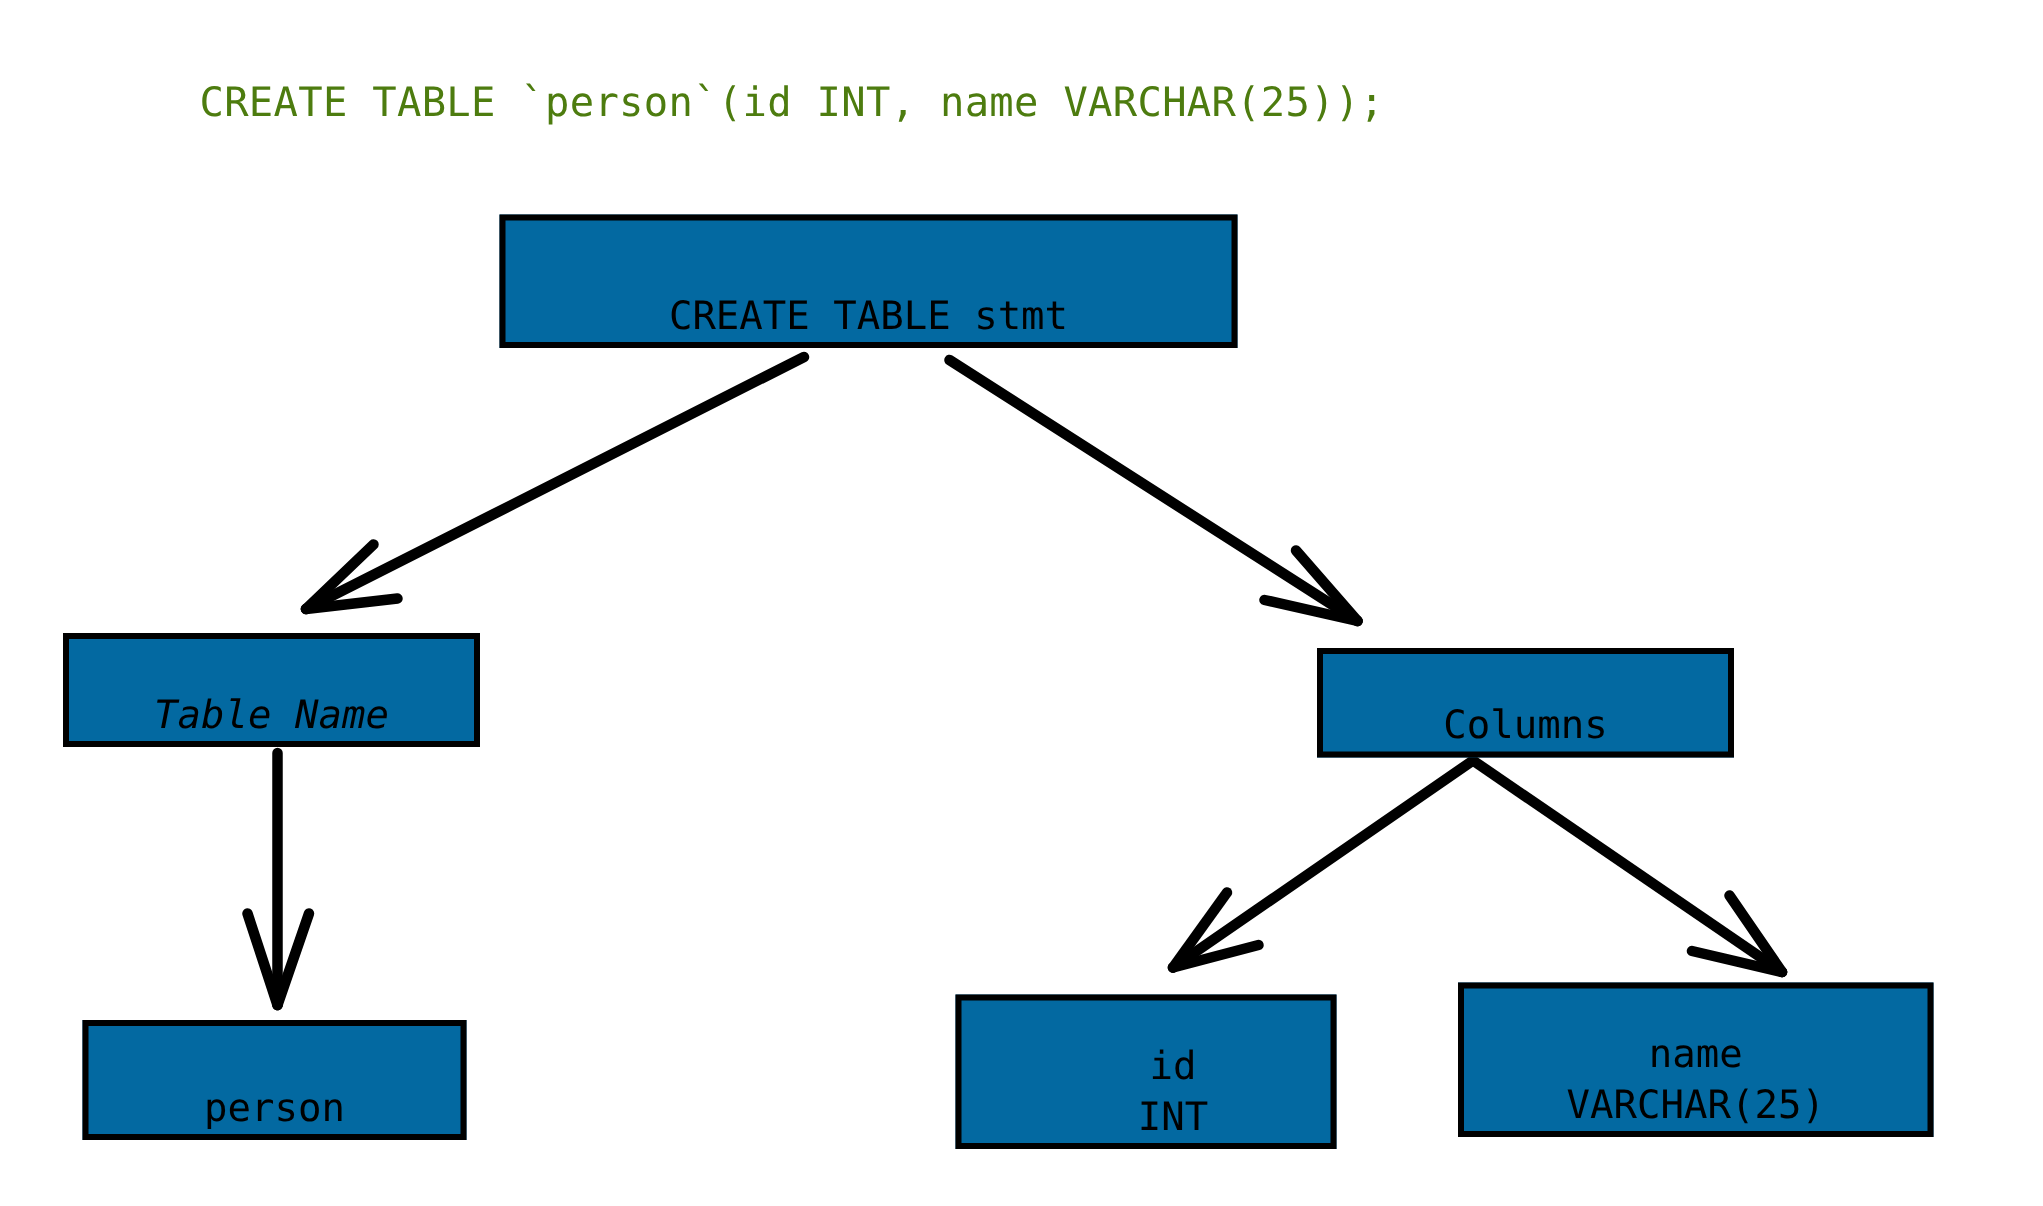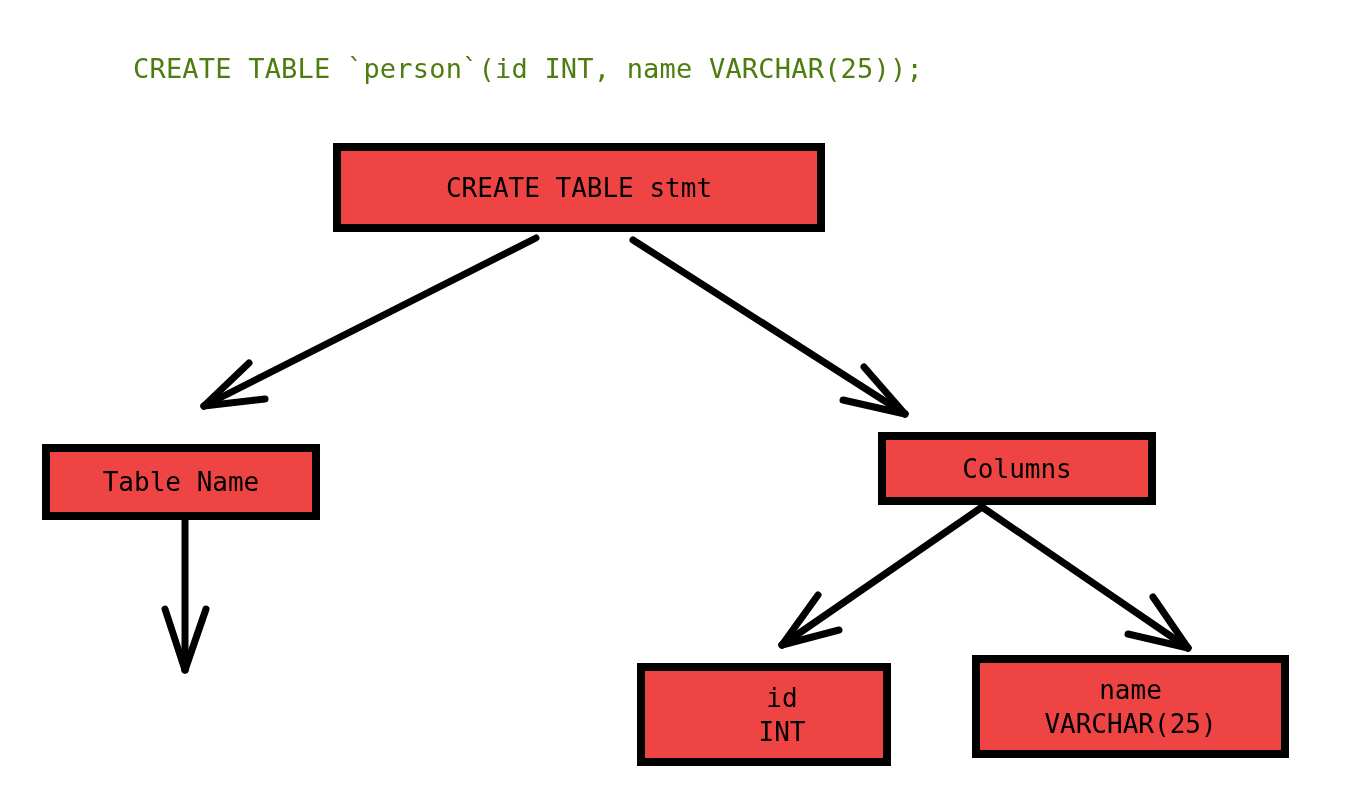--- a/index.html
+++ b/index.html
@@ -33,38 +33,38 @@
     top: 49px;
     font-size: 27px;
     line-height: 40px;
     letter-spacing: 0.2px;
     white-space: pre;
     color: #4d7c0f;
   }
   .node {
     position: absolute;
     box-sizing: border-box;
-    background: #ef4444;
-    border: 8px solid #000000;
+    background: #0369a1;
+    border: 4px solid #000000;
     display: flex;
     flex-direction: column;
     align-items: center;
-    justify-content: center;
+    justify-content: flex-end;
     text-align: center;
     font-size: 26px;
     line-height: 34px;
     white-space: pre;
     color: #000000;
   }
   .node .line2 {
     display: block;
   }
   
   #node-root      { left: 333px; top: 143px; width: 492px; height: 89px; }
-  #node-tablename { left:  42px; top: 444px; width: 278px; height: 76px; }
+  #node-tablename { left:  42px; top: 422px; width: 278px; height: 76px; font-style: italic; }
   #node-columns   { left: 878px; top: 432px; width: 278px; height: 73px; }
   #node-person    { left:  55px; top: 680px; width: 256px; height: 80px; }
   #node-col-id    { left: 637px; top: 663px; width: 254px; height: 103px; padding-left: 36px; }
   #node-col-name  { left:972px; top: 655px; width: 317px; height: 103px; }
   #node-col-id .line1,
   #node-col-name .line1 { display: block; }
 </style>
 </head>
 <body>
 
@@ -110,20 +110,23 @@
   </div>
 
   <div class="node" id="node-tablename">
     <span>Table Name</span>
   </div>
 
   <div class="node" id="node-columns">
     <span>Columns</span>
   </div>
 
+  <div class="node" id="node-person">
+    <span>person</span>
+  </div>
 
   <div class="node" id="node-col-id">
     <span class="line1">id</span>
     <span class="line2">INT</span>
   </div>
 
   <div class="node" id="node-col-name">
     <span class="line1">name</span>
     <span class="line2">VARCHAR(25)</span>
   </div>

